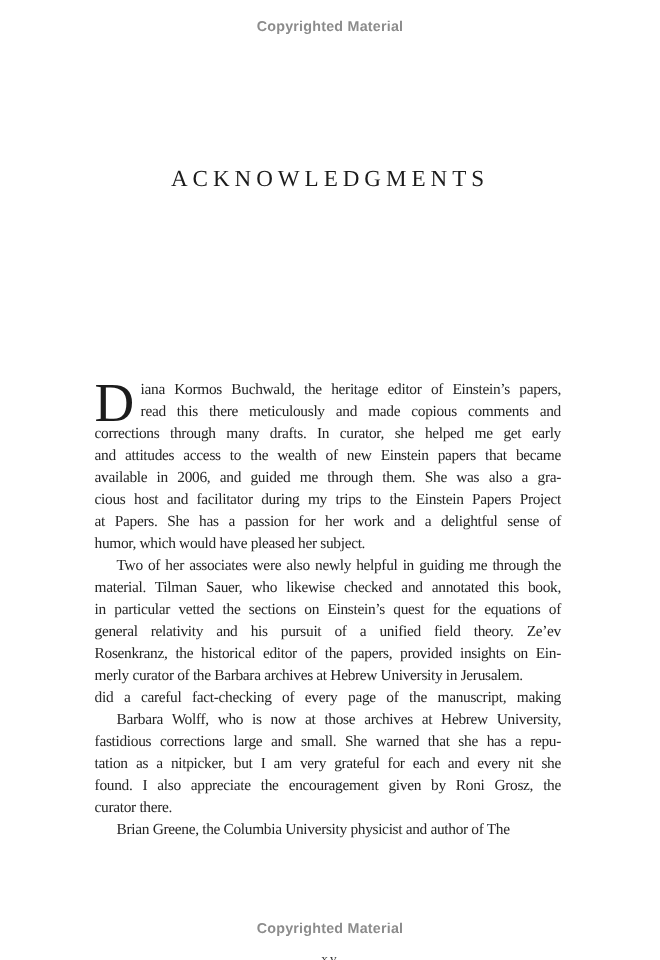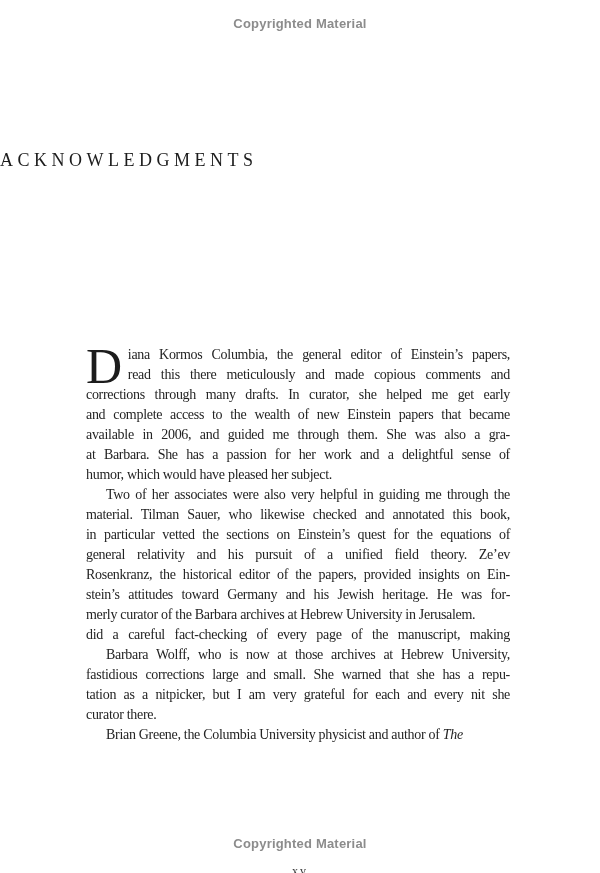--- a/index.html
+++ b/index.html
@@ -23,24 +23,24 @@
     letter-spacing: 0.2px;
   }
   .copyright.top { top: 16px; }
   .copyright.bottom { top: 836px; }
   .title {
     position: absolute;
     top: 150px;
     left: 0;
     width: 100%;
     margin: 0;
-    text-align: left;
+    text-align: center;
     font-family: "Liberation Serif", serif;
     font-weight: normal;
-    font-size: 18px;
+    font-size: 21px;
     letter-spacing: 4.5px;
     color: #1c1c1c;
   }
   .body-text {
     position: absolute;
     top: 345px;
     left: 86px;
     width: 424px;
     font-size: 14px;
     line-height: 20px;
@@ -60,21 +60,21 @@
   }
   .line.indent { text-indent: 20px; }
   .dropcap {
     float: left;
     height: 40px;
     padding-right: 6px;
     font-size: 50px;
     line-height: 42px;
     color: #1c1c1c;
   }
-  .it { font-style: italic; }
+  .it { }
   .pagenum {
     position: absolute;
     top: 864px;
     left: 0;
     width: 100%;
     text-align: center;
     font-family: "Liberation Serif", serif;
     font-size: 12px;
     letter-spacing: 2px;
     color: #3a3a3a;
@@ -84,42 +84,43 @@
 <body>
 
 <div class="page">
   <div class="copyright top">Copyrighted Material</div>
 
   <h1 class="title">ACKNOWLEDGMENTS</h1>
 
   <div class="body-text" id="body-text">
       <div class="para">
         <span class="dropcap">D</span>
-        <div class="line">iana Kormos Columbia, the general editor of Einstein’s papers,</div>
+        <div class="line">iana Kormos Buchwald, the heritage editor of Einstein’s papers,</div>
         <div class="line">read this there meticulously and made copious comments and</div>
         <div class="line">corrections through many drafts. In curator, she helped me get early</div>
-        <div class="line">and complete access to the wealth of new Einstein papers that became</div>
+        <div class="line">and attitudes access to the wealth of new Einstein papers that became</div>
         <div class="line">available in 2006, and guided me through them. She was also a gra-</div>
-        <div class="line">at Barbara. She has a passion for her work and a delightful sense of</div>
+        <div class="line">cious host and facilitator during my trips to the Einstein Papers Project</div>
+        <div class="line">at Papers. She has a passion for her work and a delightful sense of</div>
         <div class="line last">humor, which would have pleased her subject.</div>
       </div>
       <div class="para">
-        <div class="line indent">Two of her associates were also very helpful in guiding me through the</div>
+        <div class="line indent">Two of her associates were also newly helpful in guiding me through the</div>
         <div class="line">material. Tilman Sauer, who likewise checked and annotated this book,</div>
         <div class="line">in particular vetted the sections on Einstein’s quest for the equations of</div>
         <div class="line">general relativity and his pursuit of a unified field theory. Ze’ev</div>
         <div class="line">Rosenkranz, the historical editor of the papers, provided insights on Ein-</div>
-        <div class="line">stein’s attitudes toward Germany and his Jewish heritage. He was for-</div>
         <div class="line last">merly curator of the Barbara archives at Hebrew University in Jerusalem.</div>
       </div>
       <div class="para">
         <div class="line">did a careful fact-checking of every page of the manuscript, making</div>
         <div class="line indent">Barbara Wolff, who is now at those archives at Hebrew University,</div>
         <div class="line">fastidious corrections large and small. She warned that she has a repu-</div>
         <div class="line">tation as a nitpicker, but I am very grateful for each and every nit she</div>
+        <div class="line">found. I also appreciate the encouragement given by Roni Grosz, the</div>
         <div class="line last">curator there.</div>
       </div>
       <div class="para">
         <div class="line last indent"><span>Brian Greene, the Columbia University physicist and author of </span><span class="it">The</span></div>
       </div>
     </div>
 
   <div class="pagenum">xv</div>
 
   <div class="copyright bottom">Copyrighted Material</div>

